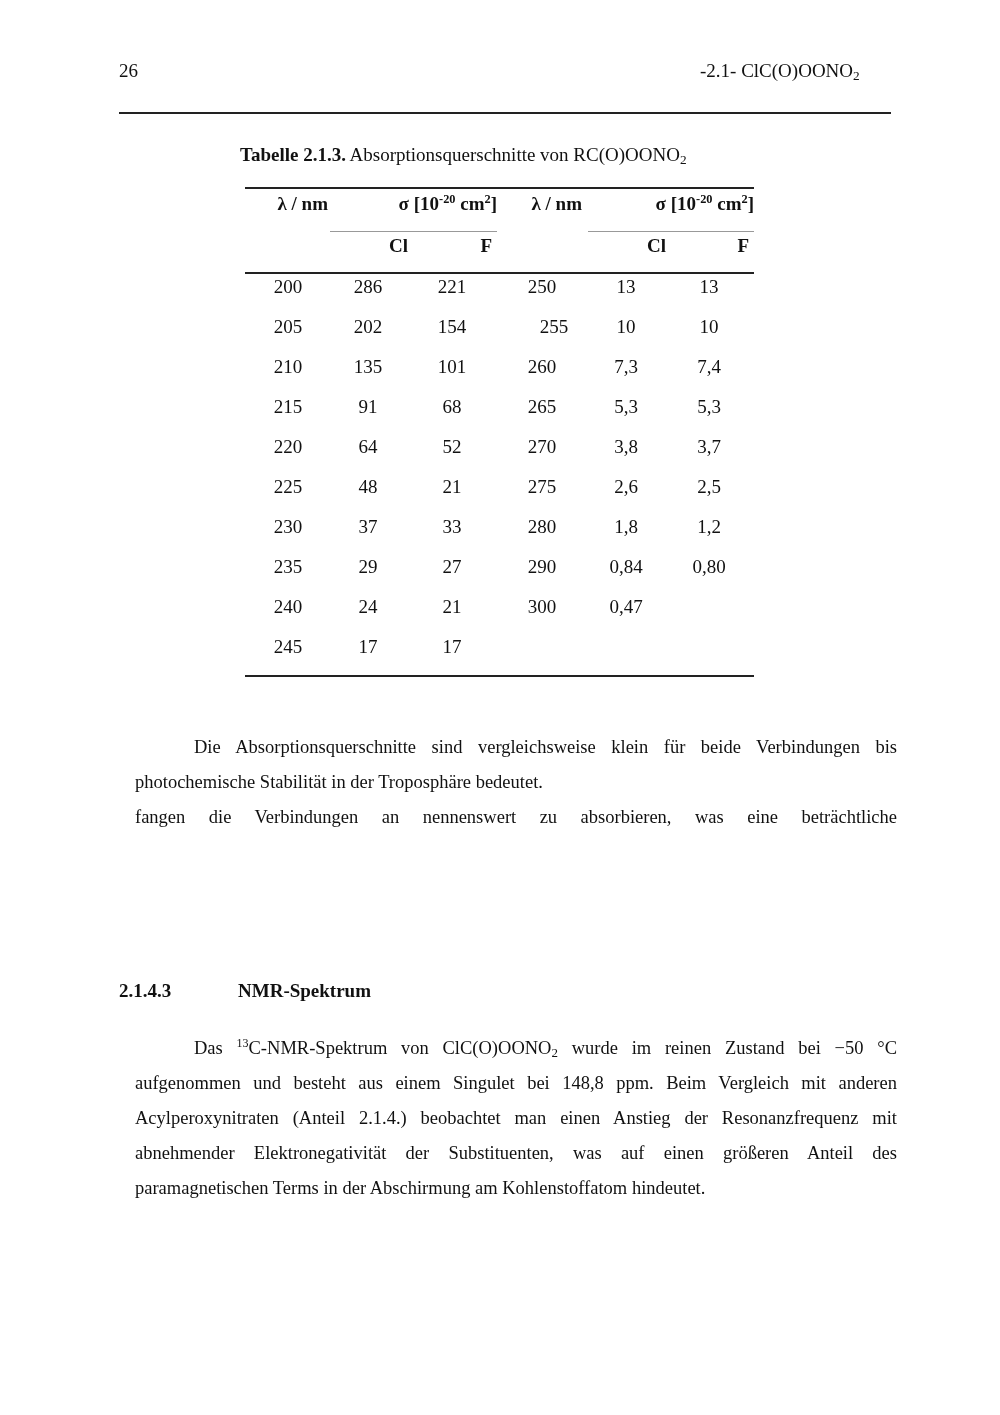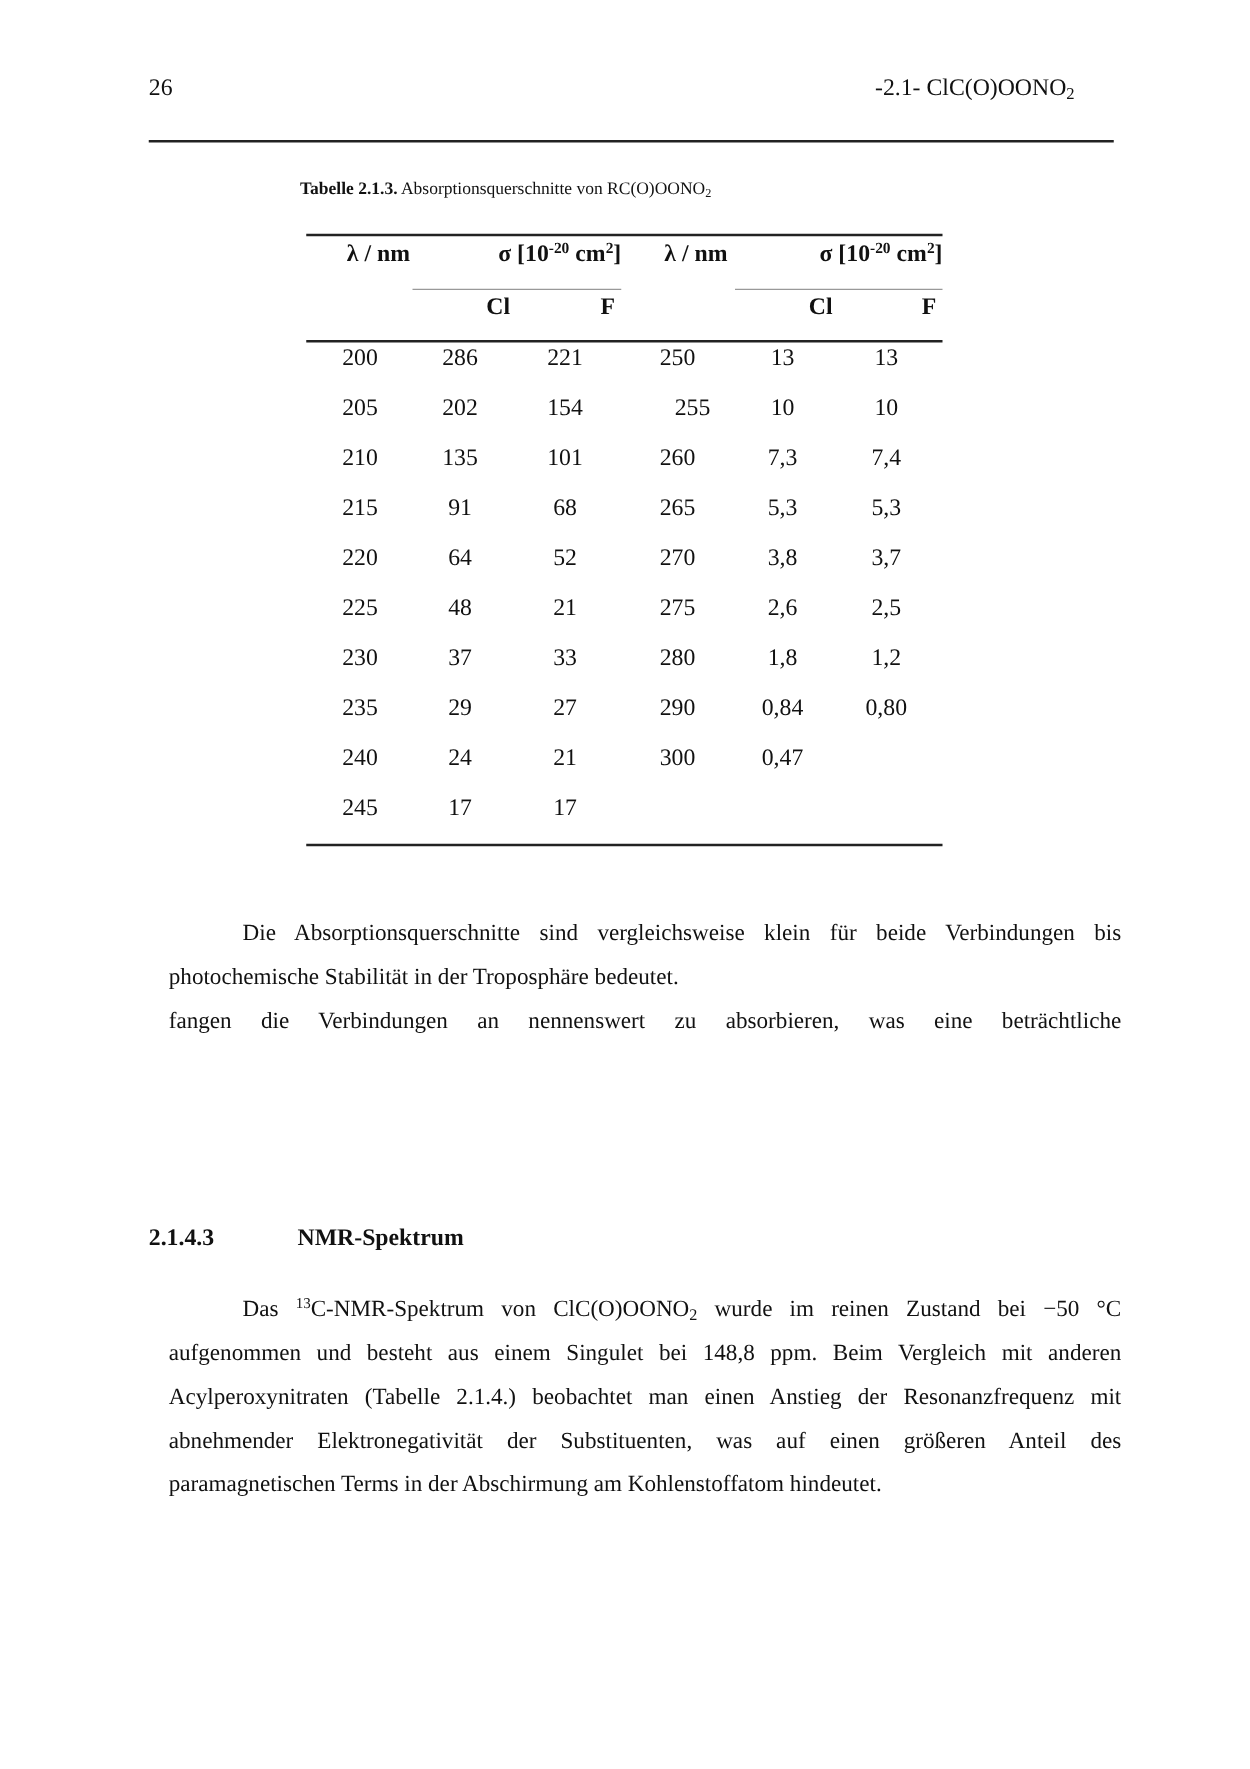--- a/index.html
+++ b/index.html
@@ -1,21 +1,21 @@
 <!DOCTYPE html>
 <html><head>
 <meta charset="utf-8">
 <style>
   html, body { margin: 0; padding: 0; background: #ffffff; }
   body { width: 1000px; height: 1415px; position: relative; font-family: "Liberation Serif", serif; color: #111; overflow: hidden; }
   .abs { position: absolute; }
   .header-left { left: 119px; top: 60px; font-size: 19px; }
   .header-right { left: 676px; top: 60px; font-size: 19px; margin-left: 24px; }
   .header-rule { left: 119px; top: 112px; width: 772px; height: 2px; background: #222; }
-  .caption { left: 240px; top: 144px; font-size: 14px; }
+  .caption { left: 240px; top: 144px; font-size: 19px; }
   .caption b { font-weight: bold; }
   sub { font-size: 0.7em; vertical-align: -0.25em; line-height: 0; }
   sup { font-size: 0.65em; vertical-align: 0.55em; line-height: 0; }
 
   .rule-top { left: 245px; top: 187px; width: 509px; height: 2px; background: #222; }
   .rule-sub1 { left: 330px; top: 231px; width: 167px; height: 1px; background: #999; }
   .rule-sub2 { left: 588px; top: 231px; width: 166px; height: 1px; background: #999; }
   .rule-mid { left: 245px; top: 272px; width: 509px; height: 2px; background: #222; }
   .rule-bot { left: 245px; top: 675px; width: 509px; height: 2px; background: #222; }
 
@@ -122,16 +122,16 @@
   <span class="line last">photochemische Stabilität in der Troposphäre bedeutet.</span>
   <span class="line">fangen die Verbindungen an nennenswert zu absorbieren, was eine beträchtliche</span>
 </div>
 
 <div class="abs section-num">2.1.4.3</div>
 <div class="abs section-title">NMR-Spektrum</div>
 
 <div class="abs para" style="top:1031px;">
   <span class="line"><span class="indent"></span><span>Das </span><sup>13</sup><span>C-NMR-Spektrum von ClC(O)OONO</span><sub>2</sub><span> wurde im reinen Zustand bei −50 °C</span></span>
   <span class="line">aufgenommen und besteht aus einem Singulet bei 148,8 ppm. Beim Vergleich mit anderen</span>
-  <span class="line">Acylperoxynitraten (Tabelle 2.1.4.) beobachtet man einen Anstieg der Resonanzfrequenz mit</span>
+  <span class="line">Acylperoxynitraten (Anteil 2.1.4.) beobachtet man einen Anstieg der Resonanzfrequenz mit</span>
   <span class="line">abnehmender Elektronegativität der Substituenten, was auf einen größeren Anteil des</span>
   <span class="line last">paramagnetischen Terms in der Abschirmung am Kohlenstoffatom hindeutet.</span>
 </div>
 
 </body></html>

